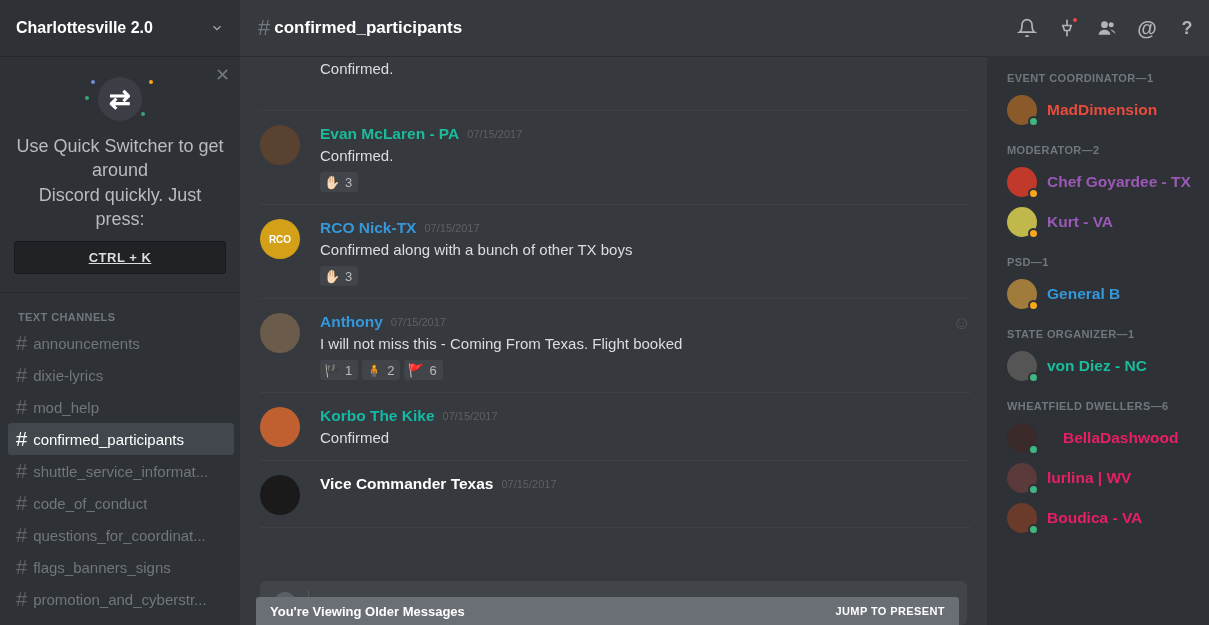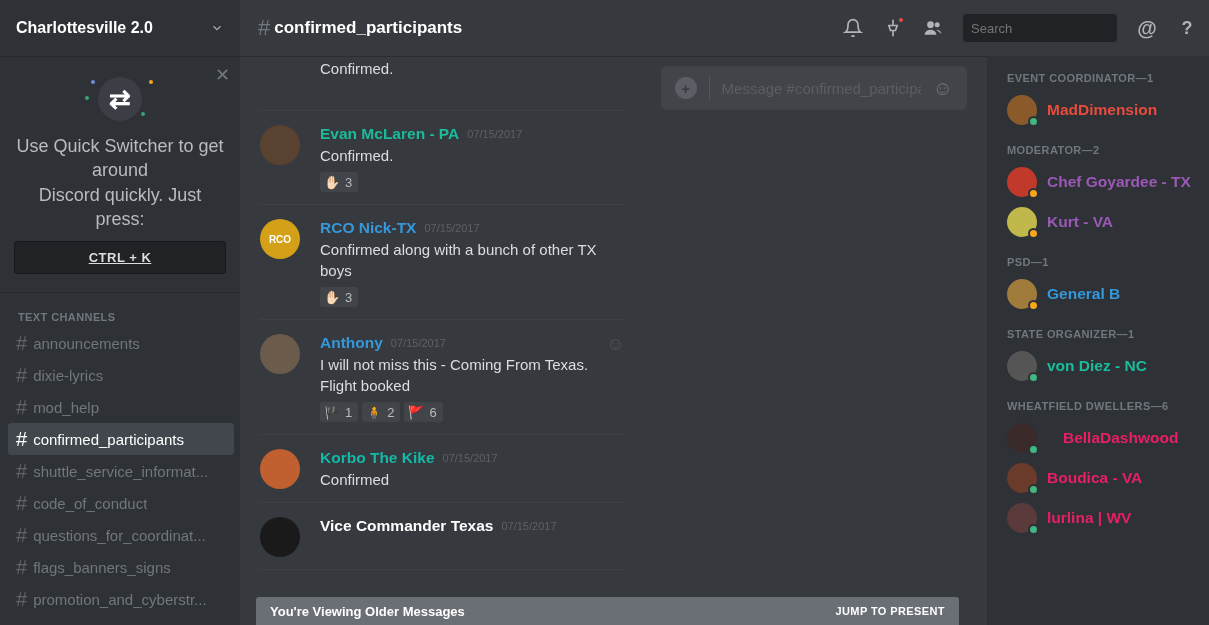--- a/index.html
+++ b/index.html
@@ -198,34 +198,27 @@
         <span class="badge-red"></span>
       </span>
       <span class="top-icon">
         <svg width="22" height="22" viewBox="0 0 24 24" fill="currentColor">
             <circle cx="9" cy="8" r="4"></circle>
             <path d="M2 20c0-3.3 3.1-6 7-6s7 2.7 7 6"></path>
             <circle cx="17" cy="8" r="3"></circle>
             <path d="M16 14c3 0 6 2 6 5"></path>
           </svg>
       </span>
-      <div class="search-box">
-        <input placeholder="Search" style="">
-        <svg width="16" height="16" viewBox="0 0 24 24" fill="none" stroke="currentColor" stroke-width="2">
-            <circle cx="11" cy="11" r="7"></circle>
-            <line x1="21" y1="21" x2="16.65" y2="16.65"></line>
-          </svg>
-      </div>
       <span class="top-icon" style="font-size:20px;font-weight:600;color:#b0b3b8">@</span>
       <span class="top-icon" style="font-size:18px;font-weight:700;color:#b0b3b8">?</span>
     </div>
   </div>
 
   <div class="scroller-wrap">
-    <div style="flex:1;display:flex;flex-direction:row;min-width:0;position:relative">
+    <div style="flex:1;display:flex;flex-direction:column;min-width:0;position:relative">
       <div class="messages" id="messages">
           <div class="msg first-fragment">
             <div class="avatar" style="background: rgb(79, 84, 92); visibility: hidden;"></div>
             <div class="msg-body">
               <div class="content">Confirmed.</div>
             </div>
           </div>
           <div class="msg">
             <div class="avatar" style="background: rgb(90, 66, 48);"></div>
             <div class="msg-body">
@@ -356,26 +349,26 @@
           <span style="color: rgb(26, 188, 156);">von Diez - NC</span>
         </div>
         <div class="role-head">WHEATFIELD DWELLERS—6</div>
         <div class="member">
           <div class="m-avatar" style="background: rgb(58, 42, 42);">
             <div class="status-dot dot-green"></div>
           </div>
           <span style="color: rgb(233, 30, 99); margin-left: 16px;">BellaDashwood</span>
         </div>
         <div class="member">
+          <div class="m-avatar" style="background: rgb(90, 58, 58);">
+            <div class="status-dot dot-green"></div>
+          </div>
+          <span style="color: rgb(233, 30, 99);">lurlina | WV</span>
+        </div>
+        <div class="member">
           <div class="m-avatar" style="background: rgb(106, 58, 42);">
             <div class="status-dot dot-green"></div>
           </div>
           <span style="color: rgb(233, 30, 99);">Boudica - VA</span>
         </div>
-        <div class="member">
-          <div class="m-avatar" style="background: rgb(90, 58, 58);">
-            <div class="status-dot dot-green"></div>
-          </div>
-          <span style="color: rgb(233, 30, 99);">lurlina | WV</span>
-        </div>
       </div>
   </div>
 </div>
 
 </body></html>

